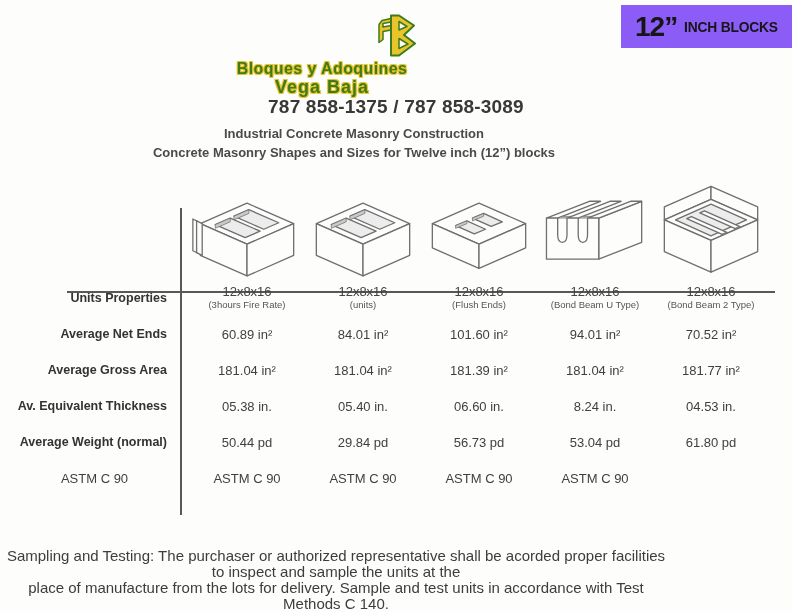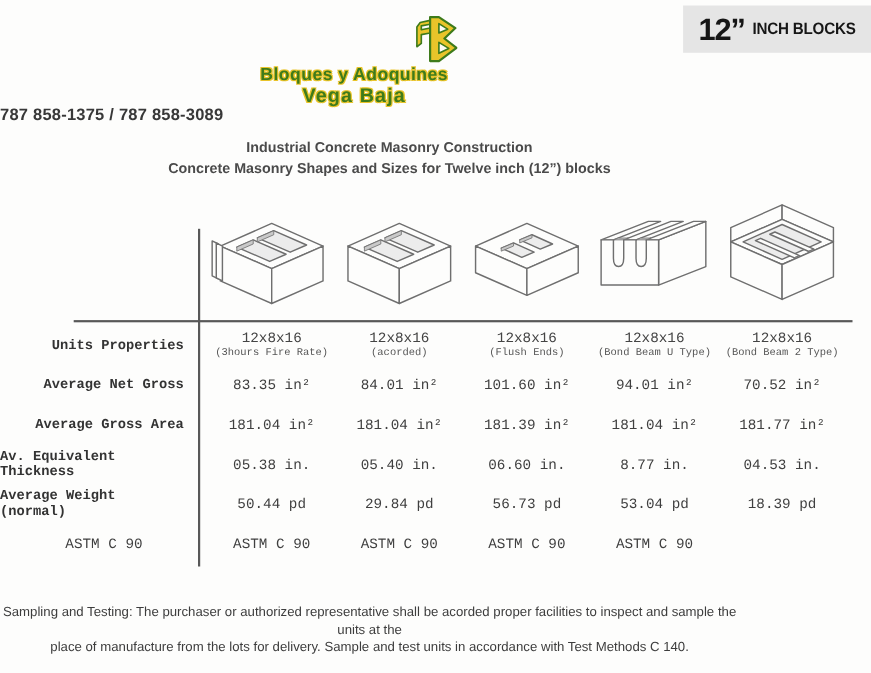--- a/index.html
+++ b/index.html
@@ -6,60 +6,60 @@
   body{
     width:792px;height:612px;position:relative;overflow:hidden;
     background:#fdfdfc;
     font-family:"Liberation Sans", sans-serif;
     color:#3c3c3c;
   }
   .abs{position:absolute;}
   
   .badge{
     left:621px;top:5px;width:171px;height:43px;
-    background:#e5e5e5;display:flex;align-items:center;gap:7px;
+    background:#8b5cf6;display:flex;align-items:center;gap:7px;
     padding-left:14px;box-sizing:border-box;color:#161616;
   }
   .badge-size{font-size:28px;font-weight:bold;letter-spacing:-1px;line-height:1;}
   .badge-type{font-size:15px;font-weight:bold;letter-spacing:-0.2px;transform:scaleX(0.92);transform-origin:left center;}
   
   .logo-svg{left:376px;top:13px;width:40px;height:45px;}
   .company-line{left:0;width:644px;text-align:center;font-weight:bold;color:#3e7b1b;
     text-shadow:-1px -1px 0 #e9c42a,1px -1px 0 #e9c42a,-1px 1px 0 #e9c42a,1px 1px 0 #e9c42a;}
   .company1{top:60px;font-size:16px;letter-spacing:0.4px;}
   .company2{top:77px;font-size:18px;letter-spacing:1px;}
-  .phone{left:0;top:96px;width:792px;text-align:left;font-weight:bold;font-size:15px;color:#383838;letter-spacing:0.2px;}
+  .phone{left:0;top:96px;width:792px;text-align:center;font-weight:bold;font-size:19px;color:#383838;letter-spacing:0.2px;}
   
   .doc-title{left:0;top:124px;width:708px;text-align:center;font-weight:bold;
     font-size:13px;line-height:19px;color:#4a4a4a;}
   
   .illustrations{left:189px;top:176px;width:580px;height:114px;
     display:grid;grid-template-columns:repeat(5,116px);}
   .illustrations .cell{display:flex;align-items:center;justify-content:center;}
   .blk{width:112px;height:106px;}
   .blk polygon,.blk path{fill:#fdfdfc;stroke:#6f6f6f;stroke-width:1.4;stroke-linejoin:round;}
   .blk .hole{fill:#ececec;}
   .blk .shade{fill:#c9c9c9;stroke:#6f6f6f;stroke-width:0.8;}
   
   .vline{left:180px;top:208px;width:2px;height:307px;background:#585858;}
   .hline{left:67px;top:291px;width:708px;height:2px;background:#585858;}
   
-  .spec-table{left:0;top:296px;width:660px;
-    display:grid;grid-template-columns:189px repeat(5,116px);grid-auto-rows:36px;font-family:Liberation Mono, monospace;}
+  .spec-table{left:0;top:280px;width:660px;
+    display:grid;grid-template-columns:189px repeat(5,116px);grid-auto-rows:36px;}
   .lbl{display:flex;align-items:center;justify-content:flex-end;
     padding-right:22px;box-sizing:border-box;
     font-weight:bold;font-size:12.5px;color:#333;}
   .val{display:flex;align-items:center;justify-content:center;
     font-size:13px;color:#3f3f3f;}
   .colhead{flex-direction:column;justify-content:center;line-height:12px;}
   .colhead .size{font-size:13px;color:#444;}
   .colhead .variant{font-size:9.5px;color:#555;margin-top:1px;}
   
   .footer{left:0;top:548px;width:672px;text-align:center;
-    font-size:12px;line-height:16px;color:#3d3d3d;}
+    font-size:15px;line-height:16px;color:#3d3d3d;}
 </style>
 </head>
 <body>
 
 <div>
 
   <div class="abs badge">
     <span class="badge-size">12”</span>
     <span class="badge-type">INCH BLOCKS</span>
   </div>
@@ -148,62 +148,62 @@
 
   <div class="abs spec-table">
 
     <div class="lbl">Units Properties</div>
     <div class="val colhead">
       <span class="size">12x8x16</span>
       <span class="variant">(3hours Fire Rate)</span>
     </div>
     <div class="val colhead">
       <span class="size">12x8x16</span>
-      <span class="variant">(acorded)</span>
+      <span class="variant">(units)</span>
     </div>
     <div class="val colhead">
       <span class="size">12x8x16</span>
       <span class="variant">(Flush Ends)</span>
     </div>
     <div class="val colhead">
       <span class="size">12x8x16</span>
       <span class="variant">(Bond Beam U Type)</span>
     </div>
     <div class="val colhead">
       <span class="size">12x8x16</span>
       <span class="variant">(Bond Beam 2 Type)</span>
     </div>
 
-    <div class="lbl">Average Net Gross</div>
-    <div class="val">83.35 in²</div>
+    <div class="lbl">Average Net Ends</div>
+    <div class="val">60.89 in²</div>
     <div class="val">84.01 in²</div>
     <div class="val">101.60 in²</div>
     <div class="val">94.01 in²</div>
     <div class="val">70.52 in²</div>
 
     <div class="lbl">Average Gross Area</div>
     <div class="val">181.04 in²</div>
     <div class="val">181.04 in²</div>
     <div class="val">181.39 in²</div>
     <div class="val">181.04 in²</div>
     <div class="val">181.77 in²</div>
 
     <div class="lbl">Av. Equivalent Thickness</div>
     <div class="val">05.38 in.</div>
     <div class="val">05.40 in.</div>
     <div class="val">06.60 in.</div>
-    <div class="val">8.77 in.</div>
+    <div class="val">8.24 in.</div>
     <div class="val">04.53 in.</div>
 
     <div class="lbl">Average Weight (normal)</div>
     <div class="val">50.44 pd</div>
     <div class="val">29.84 pd</div>
     <div class="val">56.73 pd</div>
     <div class="val">53.04 pd</div>
-    <div class="val">18.39 pd</div>
+    <div class="val">61.80 pd</div>
 
     <div class="val">ASTM C 90</div>
     <div class="val">ASTM C 90</div>
     <div class="val">ASTM C 90</div>
     <div class="val">ASTM C 90</div>
     <div class="val">ASTM C 90</div>
 
   </div>
 
   <div class="abs footer">

